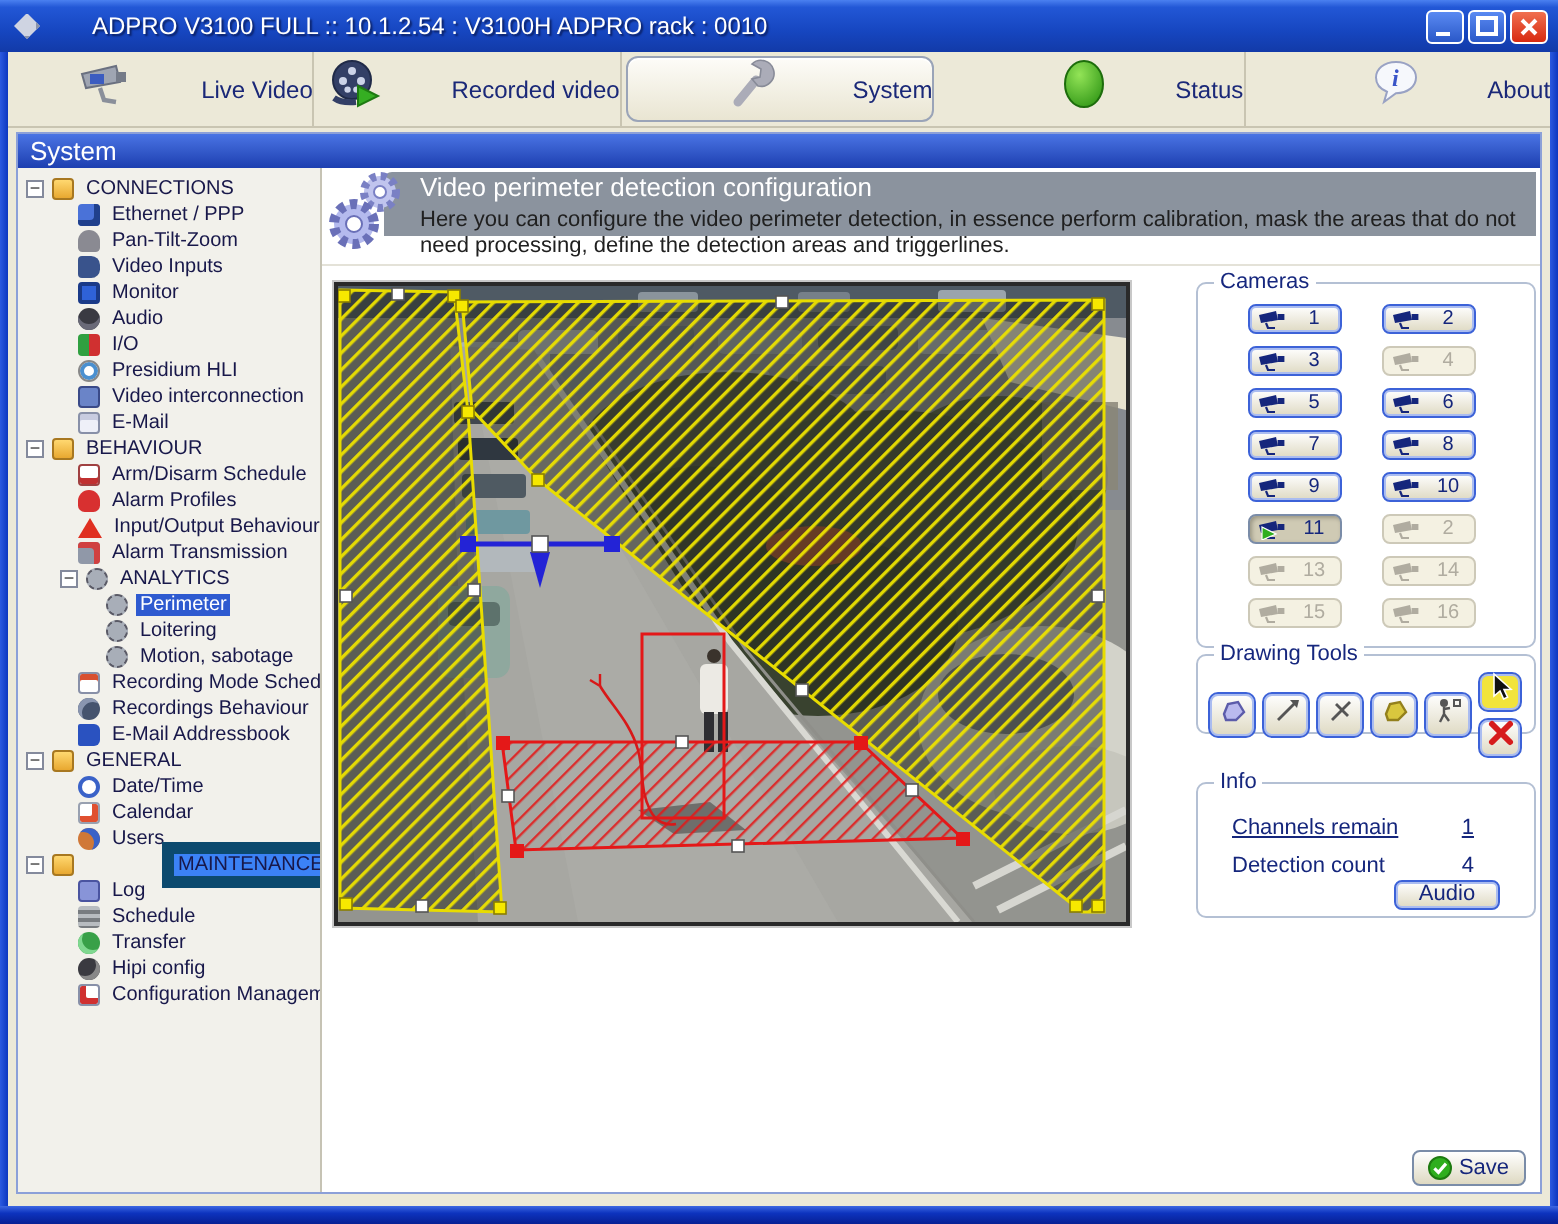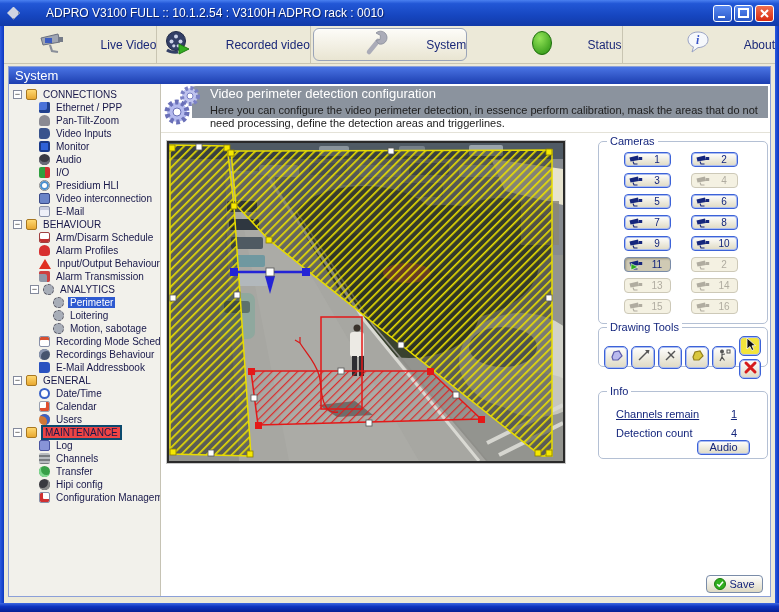--- a/index.html
+++ b/index.html
@@ -48,21 +48,21 @@
     white-space:nowrap; cursor:default; }
   .trow.lvl0 { padding-left:4px; }
   .trow.lvl1 { padding-left:30px; }
   .trow.lvl1.hasexp { padding-left:21px; }
   .trow.lvl2 { padding-left:44px; }
   .exp { width:9px; height:9px; border:1px solid #848a9c; background:#fff; color:#333;
     font-size:9px; line-height:7px; text-align:center; margin-right:4px; flex:0 0 auto; }
   .tico { width:11px; height:11px; margin-right:4px; flex:0 0 auto; border-radius:2px; }
   .tlab { padding:0 2px; }
   .tlab.tsel { background:#2e5ad0; color:#fff; }
-  .tlab.tbox { border:2px solid #0c4a6e; background:#ef4444; }
+  .tlab.tbox { border:6px solid #0c4a6e; background:#3b82f6;margin-left:40px; }
   
   .tico[data-name="folder-icon"]{background:linear-gradient(#ffd870,#e8a830);border:1px solid #a87820;}
   .tico[data-name="ethernet-icon"]{background:#4a72d8;box-shadow:inset -3px -3px 0 #20408c;}
   .tico[data-name="ptz-icon"]{background:#8a8a92;border-radius:50% 50% 20% 20%;}
   .tico[data-name="video-inputs-icon"]{background:#39538c;border-radius:2px 40% 40% 2px;}
   .tico[data-name="monitor-icon"]{background:#2f62d8;border:2px solid #1a3a88;}
   .tico[data-name="audio-icon"]{background:#3a3a42;border-radius:50%;box-shadow:inset 0 -3px 0 #6a6a78;}
   .tico[data-name="io-icon"]{background:linear-gradient(90deg,#30a040 50%,#d03030 50%);}
   .tico[data-name="eye-icon"]{background:#fff;border:1px solid #888;border-radius:50%;box-shadow:inset 0 0 0 2px #4a90d0;}
   .tico[data-name="interconnection-icon"]{background:#6a84c8;border:1px solid #3a4a88;}
@@ -328,21 +328,21 @@
           <span class="exp" data-name="collapse-box-icon">−</span>
           <span class="tico" data-name="folder-icon"></span>
           <span class="tlab tbox">MAINTENANCE</span>
         </div>
         <div class="trow lvl1" data-name="tree-item-log">
           <span class="tico" data-name="log-icon"></span>
           <span class="tlab">Log</span>
         </div>
         <div class="trow lvl1" data-name="tree-item-harddisks">
           <span class="tico" data-name="harddisks-icon"></span>
-          <span class="tlab">Channels</span>
+          <span class="tlab">Schedule</span>
         </div>
         <div class="trow lvl1" data-name="tree-item-transfer">
           <span class="tico" data-name="transfer-icon"></span>
           <span class="tlab">Transfer</span>
         </div>
         <div class="trow lvl1" data-name="tree-item-hipi-config">
           <span class="tico" data-name="hipi-icon"></span>
           <span class="tlab">Hipi config</span>
         </div>
         <div class="trow lvl1" data-name="tree-item-configuration-management">

